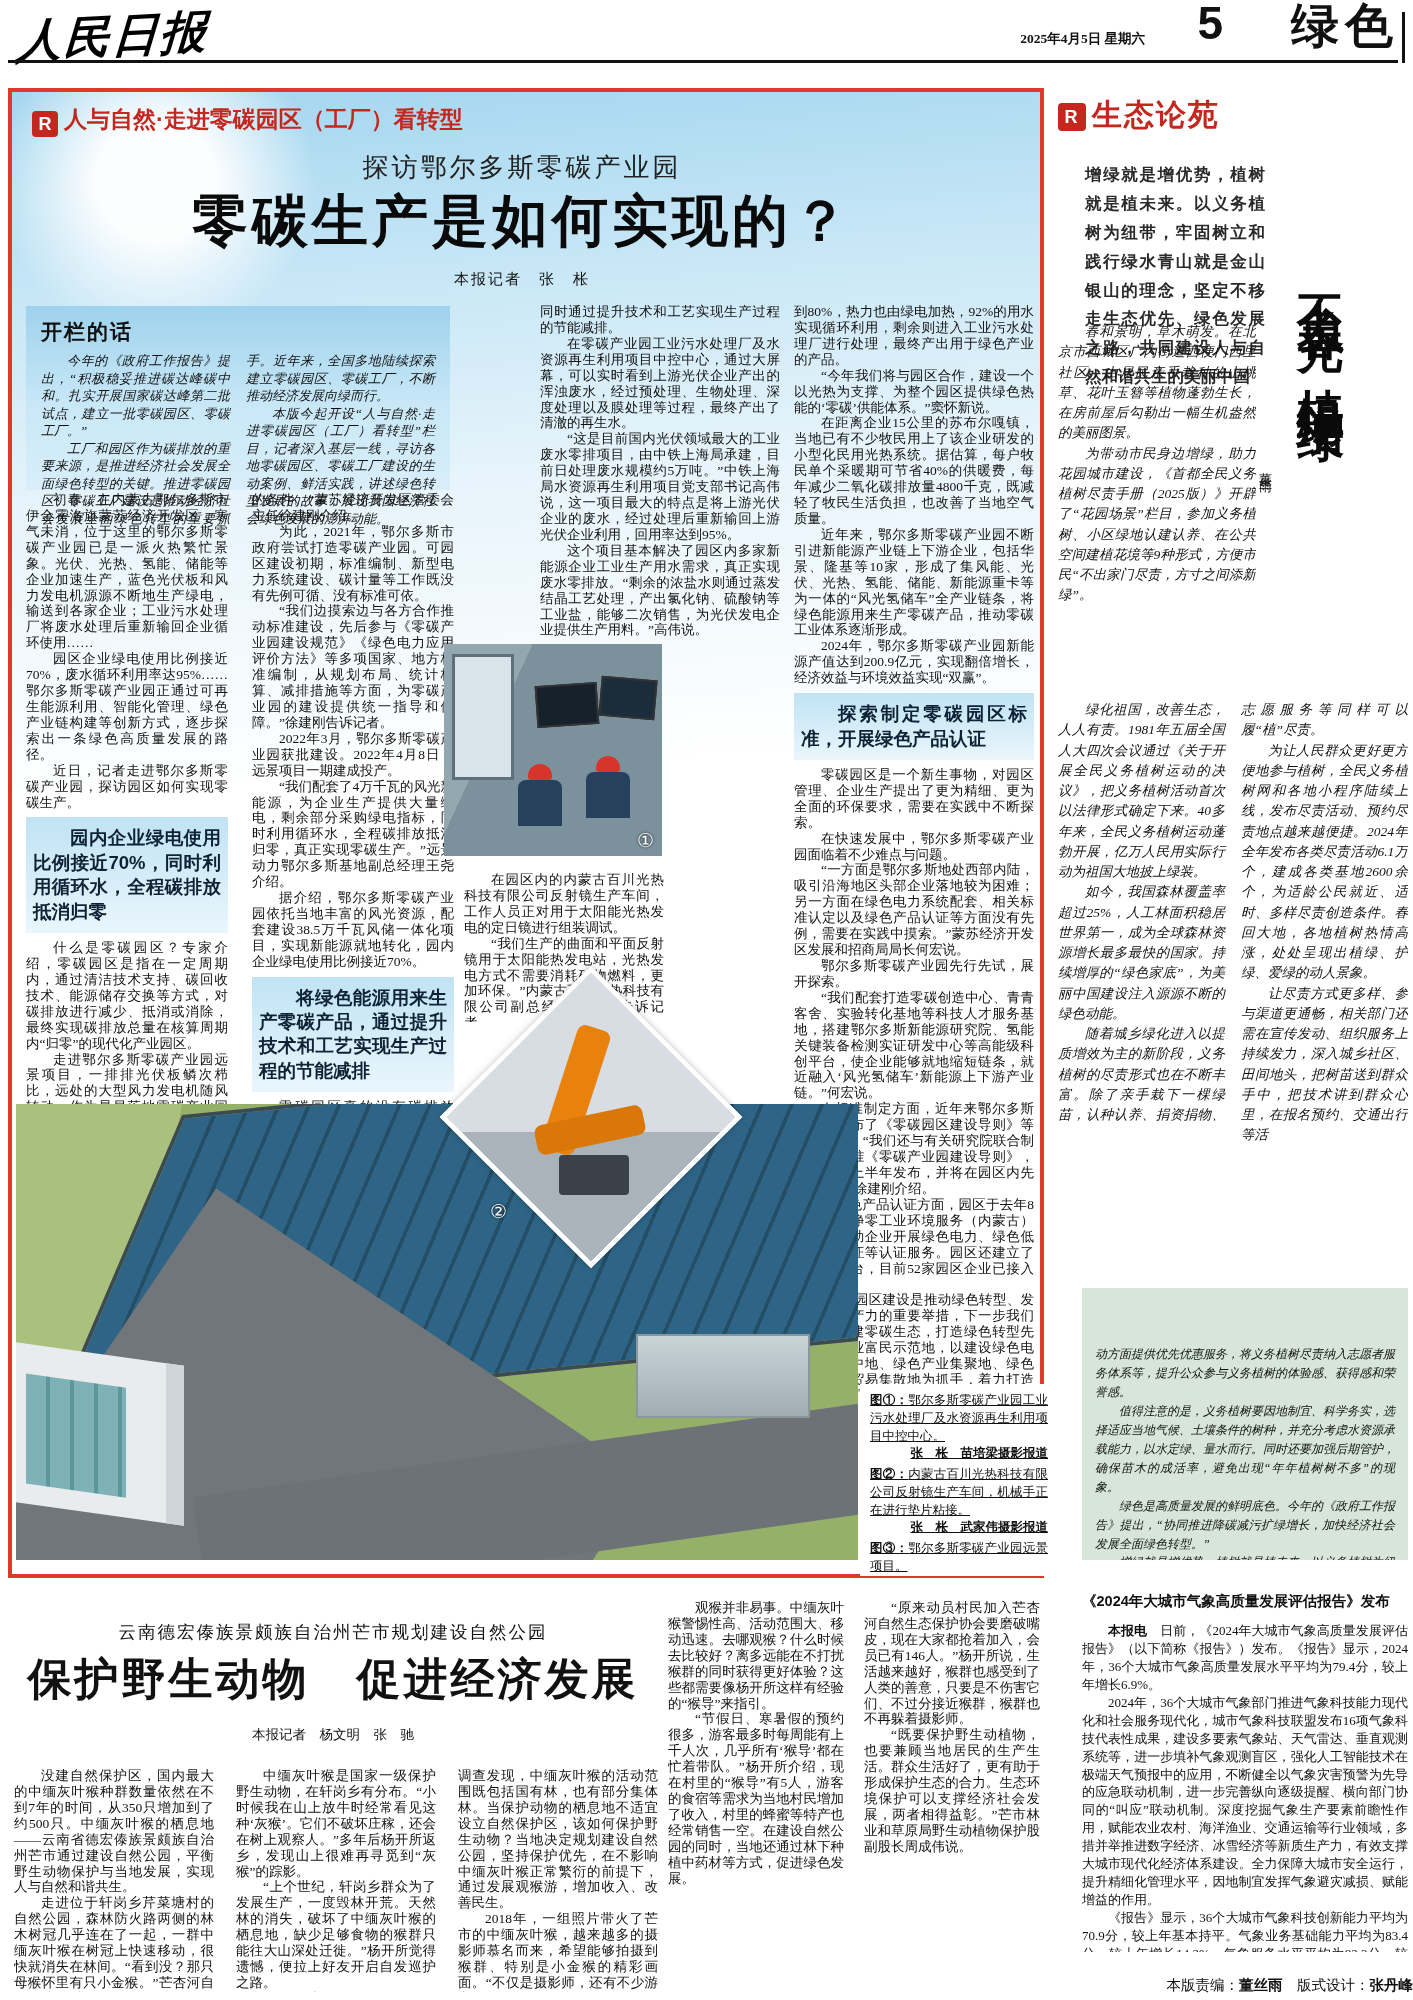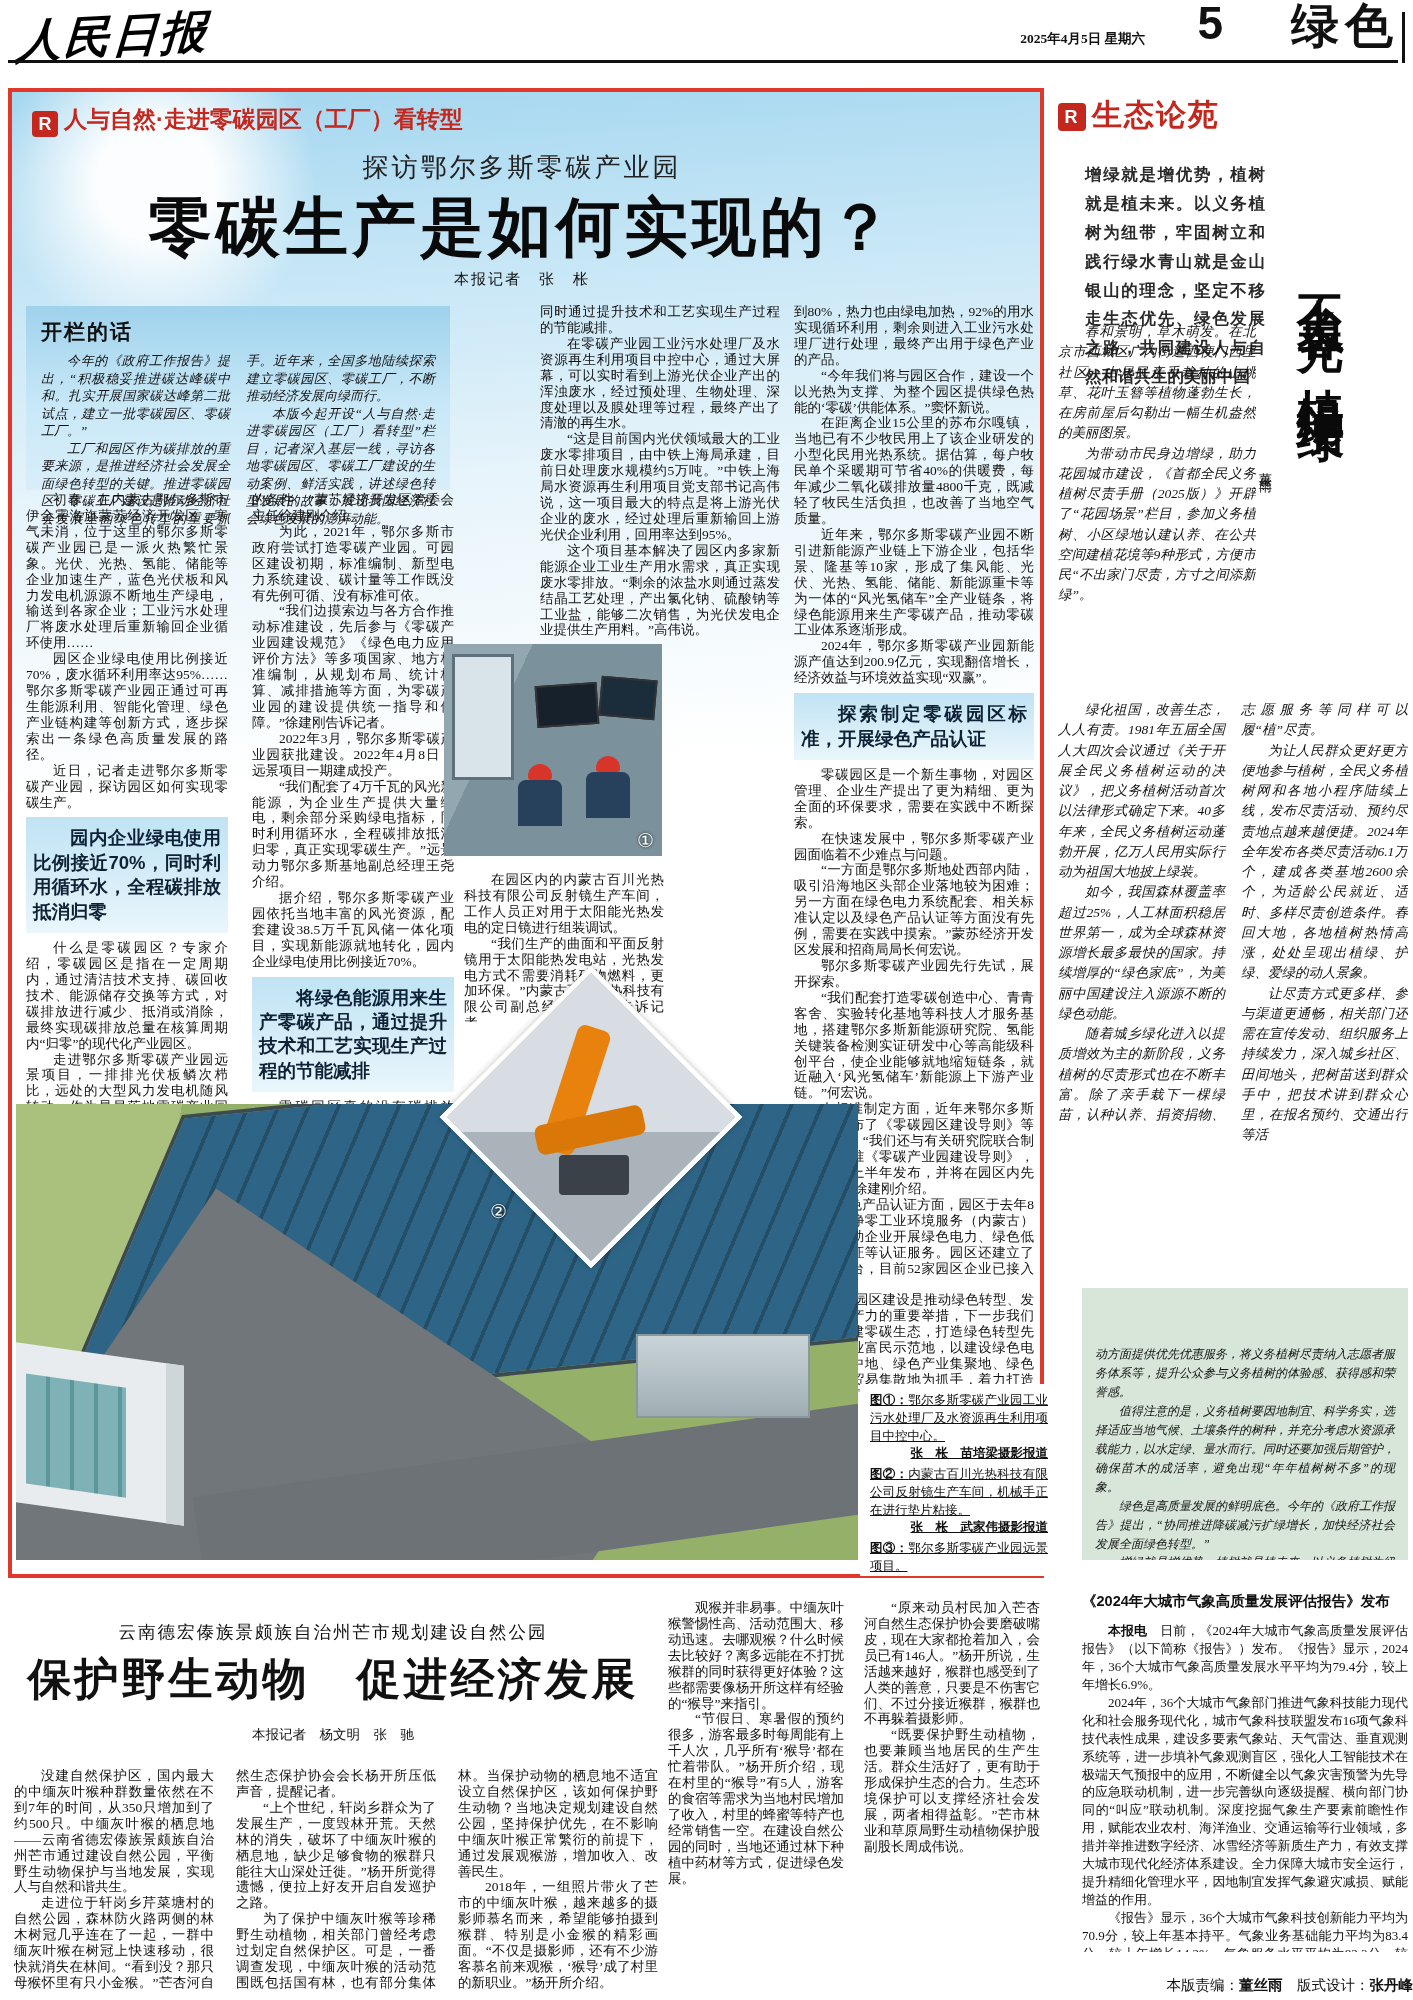--- a/index.html
+++ b/index.html
@@ -18,21 +18,21 @@
   
   #mainbox{left:8px;top:88px;width:1028px;height:1482px;border:4px solid #e0392b;
     background:
       radial-gradient(circle at 14% 6%, rgba(255,255,255,.95) 0 60px, rgba(255,255,255,0) 160px),
       linear-gradient(176deg,#a3d6ef 0%,#c6e6f6 13%,#e7f4fb 27%,#ffffff 46%,#ffffff 100%);}
   .kicker{left:20px;top:12px;font-size:23px;font-weight:bold;color:#c3271e;}
   .ricon{display:inline-block;width:26px;height:26px;background:#c3271e;color:#fff;
          border-radius:4px;text-align:center;line-height:26px;font-size:18px;font-weight:bold;
          vertical-align:-3px;margin-right:6px;font-family:"Liberation Sans",sans-serif;}
   .subtitle{left:0;top:58px;width:1020px;text-align:center;font-size:26px;letter-spacing:3px;color:#222;}
-  .headline{left:0;top:92px;width:1020px;text-align:center;font-size:64px;font-weight:900;
+  .headline{left:0;top:92px;width:1020px;text-align:center;font-size:56px;font-weight:900;
             letter-spacing:4px;color:#0a0a0a;}
   .byline{left:0;top:178px;width:1020px;text-align:center;font-size:15px;letter-spacing:2px;}
   
   .introbox{left:14px;top:214px;width:394px;height:160px;padding:12px 15px;
             background:linear-gradient(180deg,#9fd2ec 0%,#c9e8f7 55%,#d9eefa 100%);}
   .introbox h2{margin:0 0 6px;font-size:21px;letter-spacing:2px;font-weight:bold;
                font-family:"Liberation Sans",sans-serif;}
   .intro2col{column-count:2;column-gap:16px;font-size:13px;line-height:1.35;text-align:justify;
              font-style:italic;}
   .intro2col p{margin:0;text-indent:2em;}
@@ -271,20 +271,21 @@
       <p>增绿就是增优势，植树就是植未来。以义务植树为纽带，牢固树立和践行绿水青山就是金山银山的理念，坚定不移走生态优先、绿色发展之路，共同建设人与自然和谐共生的美丽中国，让锦绣河山造福人民，为子孙后代留下山清水秀的生态空间。</p>
     </div>
 
   <div class="abs wl-kicker">云南德宏傣族景颇族自治州芒市规划建设自然公园</div>
   <div class="abs wl-head hei">保护野生动物　促进经济发展</div>
   <div class="abs wl-byline">本报记者　杨文明　张　驰</div>
   <div class="col" style="left:14px;top:1768px;width:644px;height:224px;">
     <div class="wl3">
         <p>没建自然保护区，国内最大的中缅灰叶猴种群数量依然在不到7年的时间，从350只增加到了约500只。中缅灰叶猴的栖息地——云南省德宏傣族景颇族自治州芒市通过建设自然公园，平衡野生动物保护与当地发展，实现人与自然和谐共生。</p>
         <p>走进位于轩岗乡芹菜塘村的自然公园，森林防火路两侧的林木树冠几乎连在了一起，一群中缅灰叶猴在树冠上快速移动，很快就消失在林间。“看到没？那只母猴怀里有只小金猴。”芒杏河自然生态保护协会会长杨开所压低声音，提醒记者。</p>
+        <p>中缅灰叶猴是国家一级保护野生动物，在轩岗乡有分布。“小时候我在山上放牛时经常看见这种‘灰猴’。它们不破坏庄稼，还会在树上观察人。”多年后杨开所返乡，发现山上很难再寻觅到“灰猴”的踪影。</p>
         <p>“上个世纪，轩岗乡群众为了发展生产，一度毁林开荒。天然林的消失，破坏了中缅灰叶猴的栖息地，缺少足够食物的猴群只能往大山深处迁徙。”杨开所觉得遗憾，便拉上好友开启自发巡护之路。</p>
         <p>为了保护中缅灰叶猴等珍稀野生动植物，相关部门曾经考虑过划定自然保护区。可是，一番调查发现，中缅灰叶猴的活动范围既包括国有林，也有部分集体林。当保护动物的栖息地不适宜设立自然保护区，该如何保护野生动物？当地决定规划建设自然公园，坚持保护优先，在不影响中缅灰叶猴正常繁衍的前提下，通过发展观猴游，增加收入、改善民生。</p>
         <p>2018年，一组照片带火了芒市的中缅灰叶猴，越来越多的摄影师慕名而来，希望能够拍摄到猴群、特别是小金猴的精彩画面。“不仅是摄影师，还有不少游客慕名前来观猴，‘猴导’成了村里的新职业。”杨开所介绍。</p>
       </div>
   </div>
   <div class="col" style="left:668px;top:1600px;width:372px;height:392px;">
     <div class="wl2">
         <p>观猴并非易事。中缅灰叶猴警惕性高、活动范围大、移动迅速。去哪观猴？什么时候去比较好？离多远能在不打扰猴群的同时获得更好体验？这些都需要像杨开所这样有经验的“猴导”来指引。</p>
         <p>“节假日、寒暑假的预约很多，游客最多时每周能有上千人次，几乎所有‘猴导’都在忙着带队。”杨开所介绍，现在村里的“猴导”有5人，游客的食宿等需求为当地村民增加了收入，村里的蜂蜜等特产也经常销售一空。在建设自然公园的同时，当地还通过林下种植中药材等方式，促进绿色发展。</p>
         <p>“原来动员村民加入芒杏河自然生态保护协会要磨破嘴皮，现在大家都抢着加入，会员已有146人。”杨开所说，生活越来越好，猴群也感受到了人类的善意，只要是不伤害它们、不过分接近猴群，猴群也不再躲着摄影师。</p>

